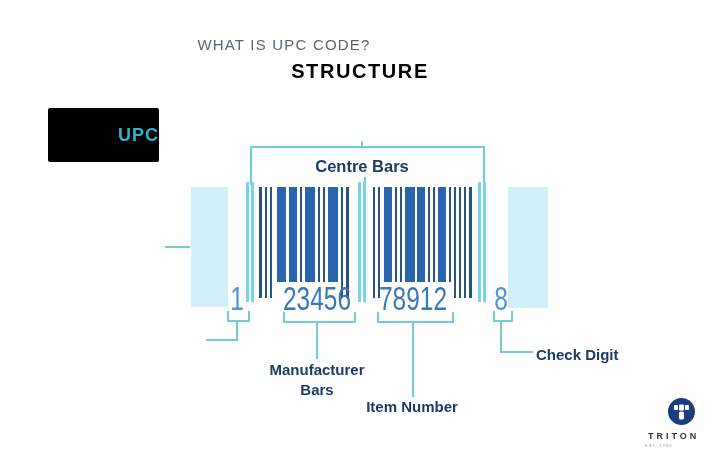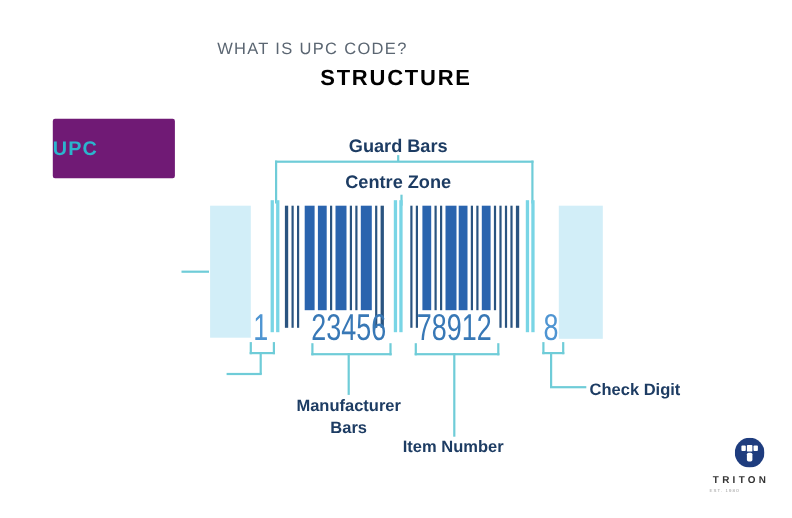--- a/index.html
+++ b/index.html
@@ -7,22 +7,22 @@
     position:relative;width:720px;height:471px;background:#ffffff;
     font-family:"Liberation Sans", sans-serif;overflow:hidden;margin:0 auto;
   }
   .abs{position:absolute;}
   
   .subtitle{left:0;top:36px;width:568px;text-align:center;font-size:15px;
     letter-spacing:1.2px;color:#5b6672;font-weight:400;}
   .heading{left:0;top:60px;width:720px;text-align:center;font-size:20px;
     letter-spacing:1.6px;color:#000000;font-weight:700;}
   
-  .upc-badge{left:48px;top:108px;width:111px;height:54px;background:#701a75;
-    display:flex;align-items:center;justify-content:flex-start;border-radius:2px;}
+  .upc-badge{left:48px;top:108px;width:111px;height:54px;background:#000000;
+    display:flex;align-items:center;justify-content:flex-end;border-radius:2px;}
   .upc-badge span{font-size:18px;font-weight:700;letter-spacing:1px;color:#2bb5cd;}
   
   .qz{background:#d2eef8;}
   .qz-left{left:191px;top:187px;width:37px;height:120px;}
   .qz-right{left:508px;top:187px;width:40px;height:121px;}
   
   .bars{left:246px;top:187px;width:240px;height:120px;}
   .bars .bar{position:absolute;}
   
   .digit{font-size:34px;font-weight:400;transform:scaleX(0.72);
@@ -74,24 +74,23 @@
 
 <div class="canvas">
 
   <div class="abs subtitle">WHAT IS UPC CODE?</div>
   <div class="abs heading">STRUCTURE</div>
 
   <div class="abs upc-badge">
     <span>UPC</span>
   </div>
 
-  <div class="abs lbl lbl-guard">Guard Bars</div>
   <div class="abs vline guard-tick"></div>
   <div class="abs bracket-down guard-bracket"></div>
-  <div class="abs lbl lbl-centre">Centre Zone</div>
+  <div class="abs lbl lbl-centre">Centre Bars</div>
   <div class="abs vline centre-tick"></div>
 
   <div class="abs qz qz-left"></div>
   <div class="abs qz qz-right"></div>
 
   <div class="abs bars">
       <div class="bar" style="left: 0px; width: 3px; background: rgb(121, 213, 229); top: -5px; height: 120px;"></div>
       <div class="bar" style="left: 5px; width: 3px; background: rgb(121, 213, 229); top: -5px; height: 120px;"></div>
       <div class="bar" style="left: 13px; width: 3px; background: rgb(42, 84, 128); top: 0px; height: 111px;"></div>
       <div class="bar" style="left: 19px; width: 2px; background: rgb(42, 84, 128); top: 0px; height: 111px;"></div>

